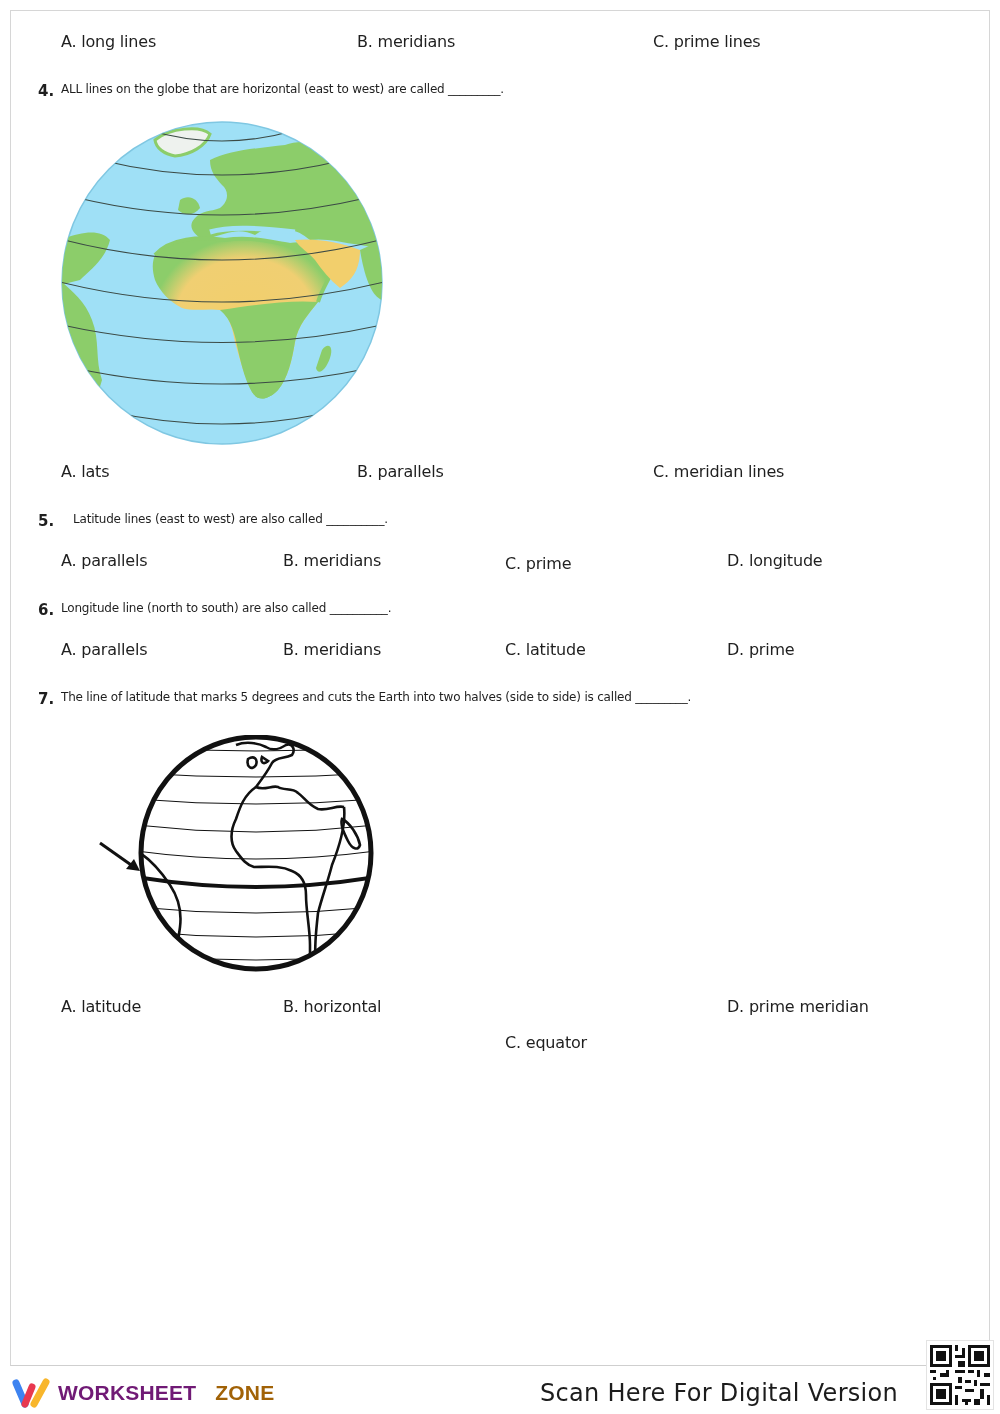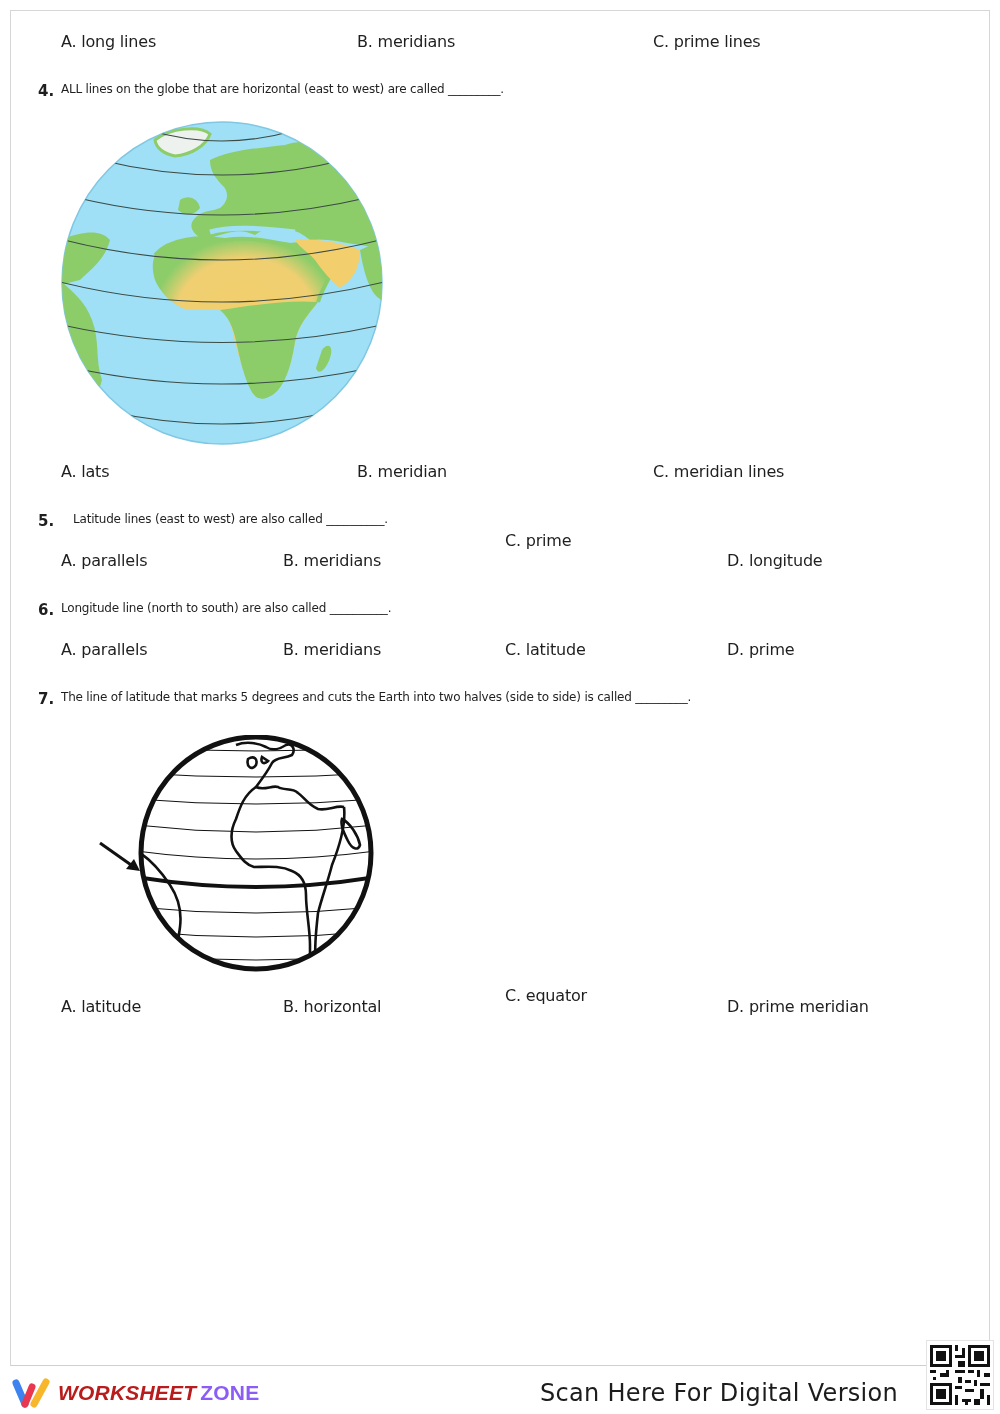--- a/index.html
+++ b/index.html
@@ -8,22 +8,22 @@
   .page-frame {
     position: absolute; left: 10px; top: 10px; width: 980px; height: 1356px;
     border: 1.5px solid #d6d6d6; border-bottom-color: #cfcfcf;
   }
   .abs { position: absolute; }
   .opt { font-size: 16px; letter-spacing: -0.2px; white-space: nowrap; text-align: right; }
   .q { font-size: 12px; letter-spacing: -0.2px; white-space: nowrap; }
   .qnum { position: absolute; font-weight: bold; font-size: 15px; }
   .footer-logo { position: absolute; left: 10px; top: 1376px; display: flex; align-items: center; height: 34px; }
   .brand-text { font-family: "Liberation Sans", sans-serif; font-weight: bold; font-size: 21px; letter-spacing: 0.2px; margin-left: 6px; }
-  .brand-a { color: #b91c1c; font-style: italic; }
-  .brand-b { color: #8b5cf6; margin-left: 4px; }
+  .brand-a { color: #701a75; }
+  .brand-b { color: #a16207; margin-left: 19px; }
   .scan-text { position: absolute; left: 540px; top: 1379px; font-size: 24px; color: #1c1c1c; letter-spacing: 0.3px; font-family: "DejaVu Sans", sans-serif; }
   .qr { position: absolute; left: 926px; top: 1340px; width: 68px; height: 70px; background: #fff; border: 1px solid #e3e3e3; }
 </style>
 </head>
 <body>
 
 <div class="page-frame"></div>
 
 <div class="abs opt" style="left:61px;top:32px">A. long lines</div>
 <div class="abs opt" style="left:357px;top:32px">B. meridians</div>
@@ -73,28 +73,28 @@
       <path d="M4 120 Q162 160 320 120"></path>
       <path d="M0 162 Q162 202 324 162"></path>
       <path d="M2 205 Q162 240 322 205"></path>
       <path d="M14 248 Q162 280 310 248"></path>
       <path d="M44 290 Q162 318 280 290"></path>
     </g>
   </g>
 </svg>
 
 <div class="abs opt" style="left:61px;top:462px">A. lats</div>
-<div class="abs opt" style="left:357px;top:462px">B. meridian</div>
+<div class="abs opt" style="left:357px;top:462px">B. parallels</div>
 <div class="abs opt" style="left:653px;top:462px">C. meridian lines</div>
 
 <div class="qnum" style="left:38px;top:512px">5.</div>
 <div class="abs q" style="left:73px;top:512px">Latitude lines (east to west) are also called __________.</div>
 <div class="abs opt" style="left:61px;top:551px">A. parallels</div>
 <div class="abs opt" style="left:283px;top:551px">B. meridians</div>
-<div class="abs opt" style="left:505px;top:531px">C. prime</div>
+<div class="abs opt" style="left:505px;top:554px">C. prime</div>
 <div class="abs opt" style="left:727px;top:551px">D. longitude</div>
 
 <div class="qnum" style="left:38px;top:601px">6.</div>
 <div class="abs q" style="left:61px;top:601px">Longitude line (north to south) are also called __________.</div>
 <div class="abs opt" style="left:61px;top:640px">A. parallels</div>
 <div class="abs opt" style="left:283px;top:640px">B. meridians</div>
 <div class="abs opt" style="left:505px;top:640px">C. latitude</div>
 <div class="abs opt" style="left:727px;top:640px">D. prime</div>
 
 <div class="qnum" style="left:38px;top:690px">7.</div>
@@ -135,21 +135,21 @@
   <ellipse cx="160" cy="118" rx="115" ry="116" fill="none" stroke="#111" stroke-width="5"></ellipse>
 
   <g>
     <line x1="4" y1="108" x2="38" y2="132" stroke="#111" stroke-width="3"></line>
     <polygon points="44,136 30,134 38,124" fill="#111"></polygon>
   </g>
 </svg>
 
 <div class="abs opt" style="left:61px;top:997px">A. latitude</div>
 <div class="abs opt" style="left:283px;top:997px">B. horizontal</div>
-<div class="abs opt" style="left:505px;top:986px">C. equator</div>
+<div class="abs opt" style="left:505px;top:1033px">C. equator</div>
 <div class="abs opt" style="left:727px;top:997px">D. prime meridian</div>
 
 <div class="footer-logo">
   <svg width="42" height="32" viewBox="0 0 42 32">
     <line x1="6" y1="6" x2="15" y2="27" stroke="#3d83f0" stroke-width="7" stroke-linecap="round"></line>
     <line x1="15" y1="27" x2="22" y2="10" stroke="#e8384f" stroke-width="7" stroke-linecap="round"></line>
     <line x1="24" y1="27" x2="36" y2="5" stroke="#f8b62c" stroke-width="7" stroke-linecap="round"></line>
   </svg>
   <span class="brand-text">
     <span class="brand-a">WORKSHEET</span><span class="brand-b">ZONE</span>

